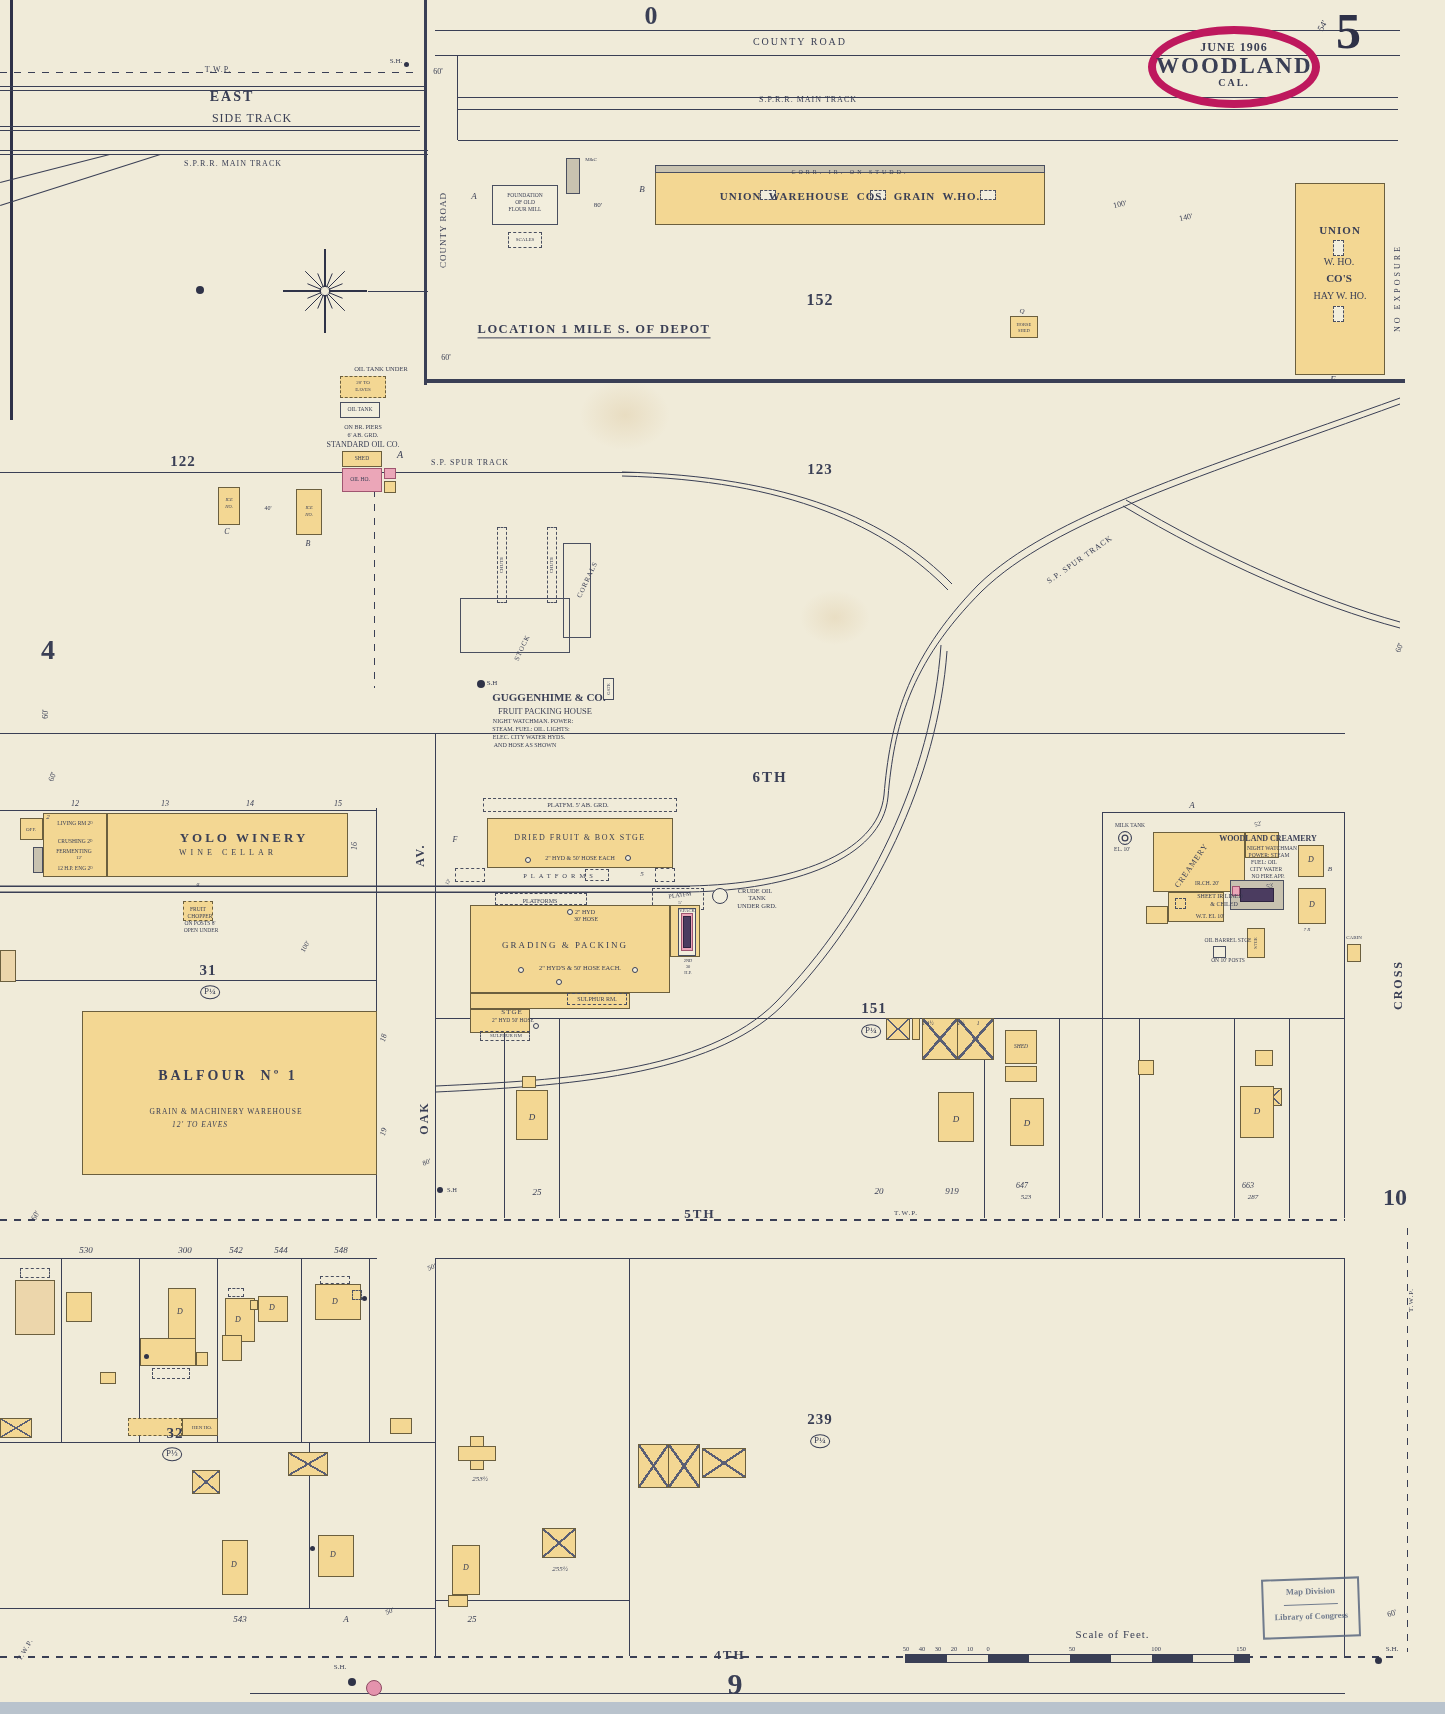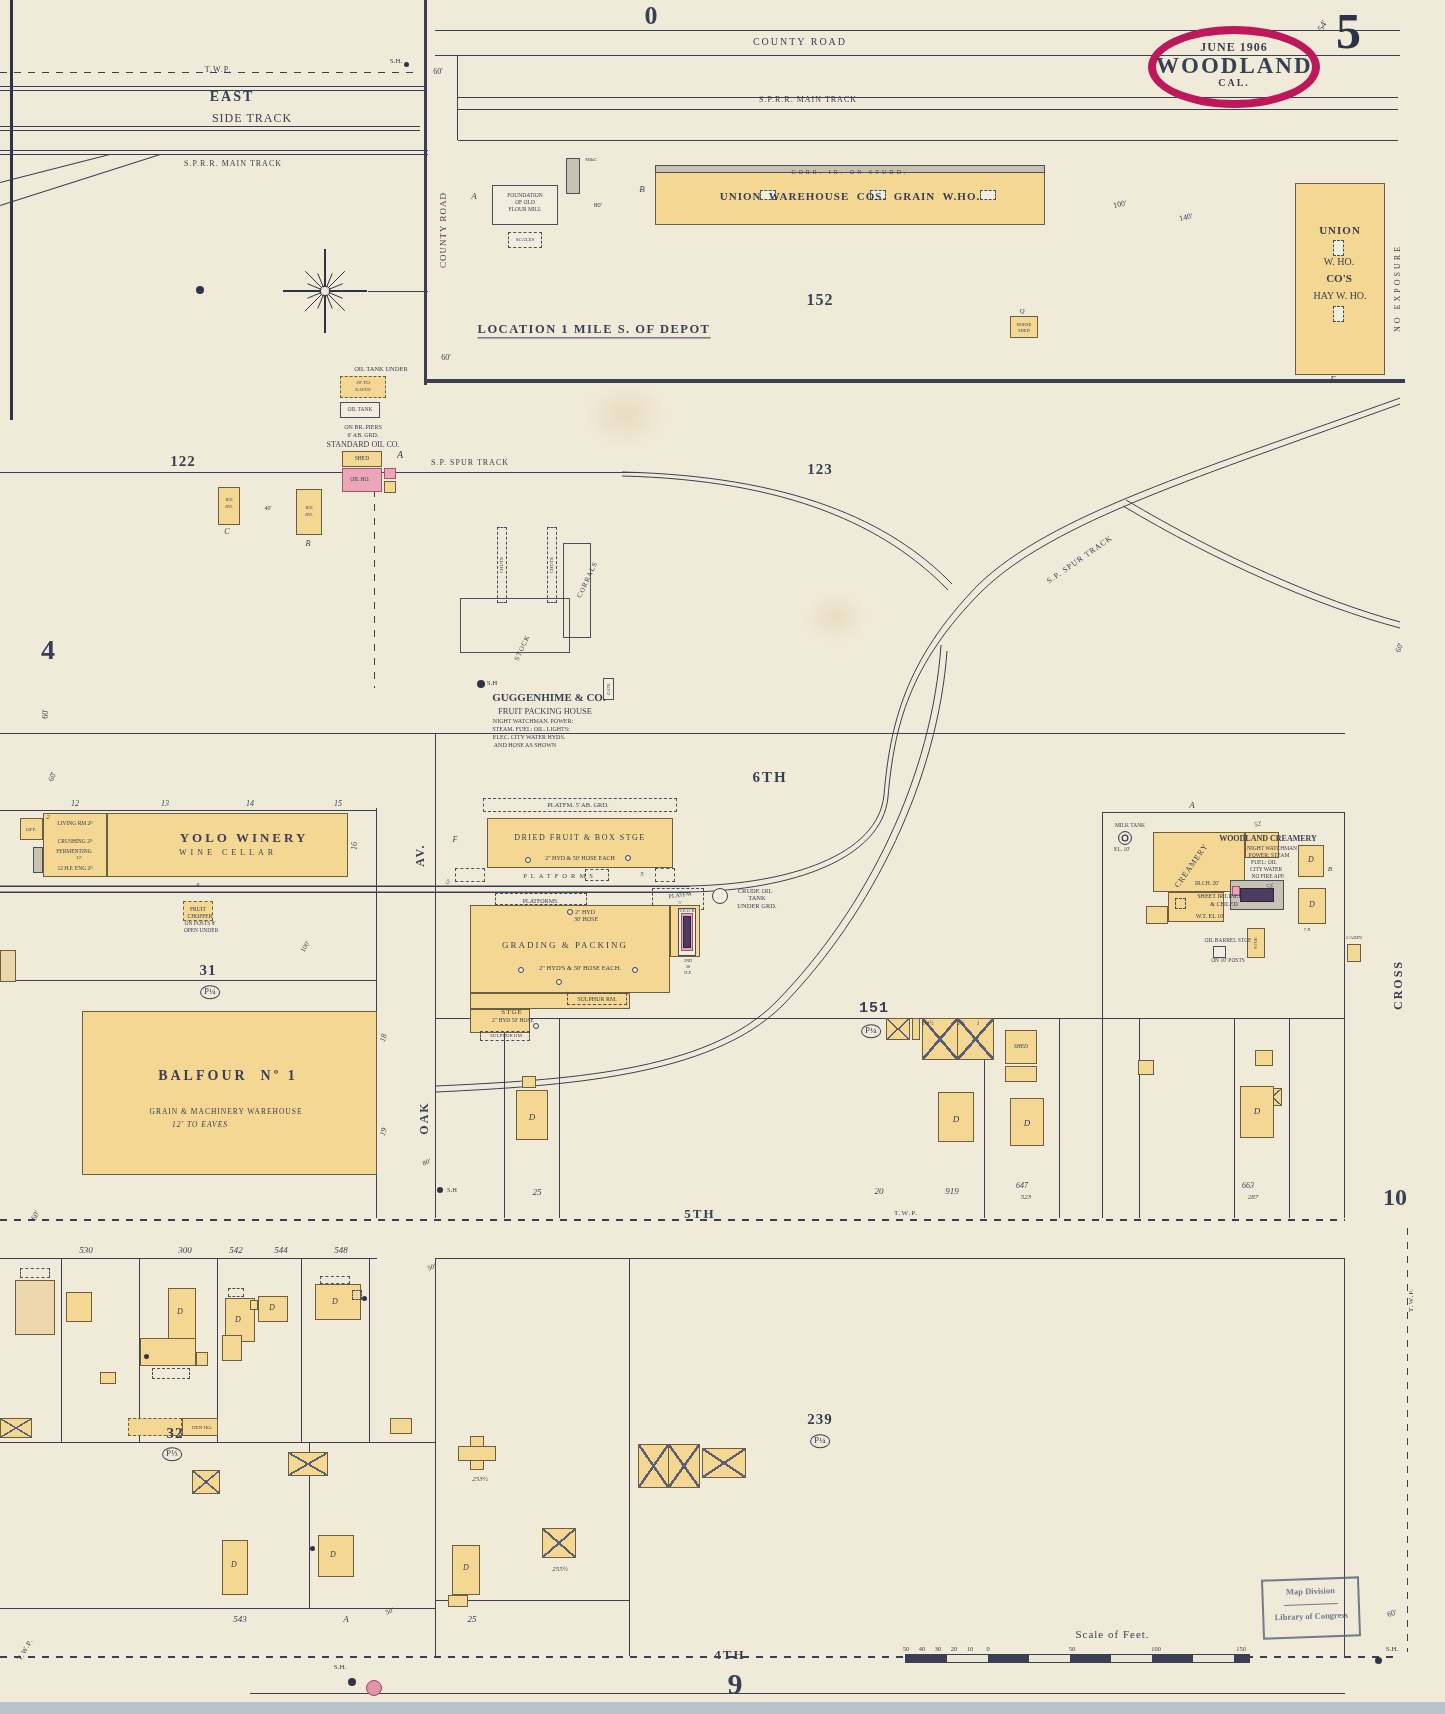--- a/index.html
+++ b/index.html
@@ -442,21 +442,21 @@
     <div class="lb " style="left: 1210px; top: 916px; font-size: 6px; transform: translate(-50%, -50%);">W.T. EL 10'</div>
     <div class="lb " style="left: 1228px; top: 941px; font-size: 5.5px; transform: translate(-50%, -50%);">OIL BARREL STGE</div>
     <div class="lb " style="left: 1228px; top: 961px; font-size: 5.5px; transform: translate(-50%, -50%);">ON 10' POSTS</div>
     <div class="lb " style="left: 1256px; top: 943px; font-size: 4.5px; transform: translate(-50%, -50%) rotate(-90deg);">STGE</div>
     <div class="lb it" style="left: 1311px; top: 860px; font-size: 8px; transform: translate(-50%, -50%);">D</div>
     <div class="lb it" style="left: 1330px; top: 870px; font-size: 7px; transform: translate(-50%, -50%);">B</div>
     <div class="lb it" style="left: 1312px; top: 905px; font-size: 8px; transform: translate(-50%, -50%);">D</div>
     <div class="lb it" style="left: 1307px; top: 930px; font-size: 5px; transform: translate(-50%, -50%);">7 R</div>
     <div class="lb " style="left: 1354px; top: 938px; font-size: 5px; transform: translate(-50%, -50%);">CABIN</div>
     <div class="lb street" style="left: 1398px; top: 985px; font-size: 12px; transform: translate(-50%, -50%) rotate(-90deg);">CROSS</div>
-    <div class="lb blocknum" style="left: 874px; top: 1009px; font-size: 15px; transform: translate(-50%, -50%); font-family: Liberation Mono, monospace;">151</div>
+    <div class="lb blocknum" style="left: 874px; top: 1009px; font-size: 15px; transform: translate(-50%, -50%);">151</div>
     <div class="lb circled" style="left: 871px; top: 1031px; font-size: 9px; transform: translate(-50%, -50%);">P¼</div>
     <div class="lb it" style="left: 928px; top: 1024px; font-size: 5.5px; transform: translate(-50%, -50%);">1-1½</div>
     <div class="lb it" style="left: 961px; top: 1024px; font-size: 5.5px; transform: translate(-50%, -50%);">1½</div>
     <div class="lb it" style="left: 978px; top: 1024px; font-size: 5.5px; transform: translate(-50%, -50%);">1</div>
     <div class="lb it" style="left: 1021px; top: 1047px; font-size: 5.5px; transform: translate(-50%, -50%);">SHED</div>
     <div class="lb bldg" style="left: 228px; top: 1076px; font-size: 14px; letter-spacing: 3px; transform: translate(-50%, -50%);">BALFOUR  Nº 1</div>
     <div class="lb " style="left: 226px; top: 1112px; font-size: 7.5px; letter-spacing: 1px; transform: translate(-50%, -50%);">GRAIN &amp; MACHINERY WAREHOUSE</div>
     <div class="lb " style="left: 200px; top: 1125px; font-size: 7.5px; letter-spacing: 1px; transform: translate(-50%, -50%); font-style: italic;">12' TO EAVES</div>
     <div class="lb it" style="left: 384px; top: 1038px; font-size: 8px; transform: translate(-50%, -50%) rotate(-75deg);">18</div>
     <div class="lb it" style="left: 384px; top: 1132px; font-size: 8px; transform: translate(-50%, -50%) rotate(-75deg);">19</div>

